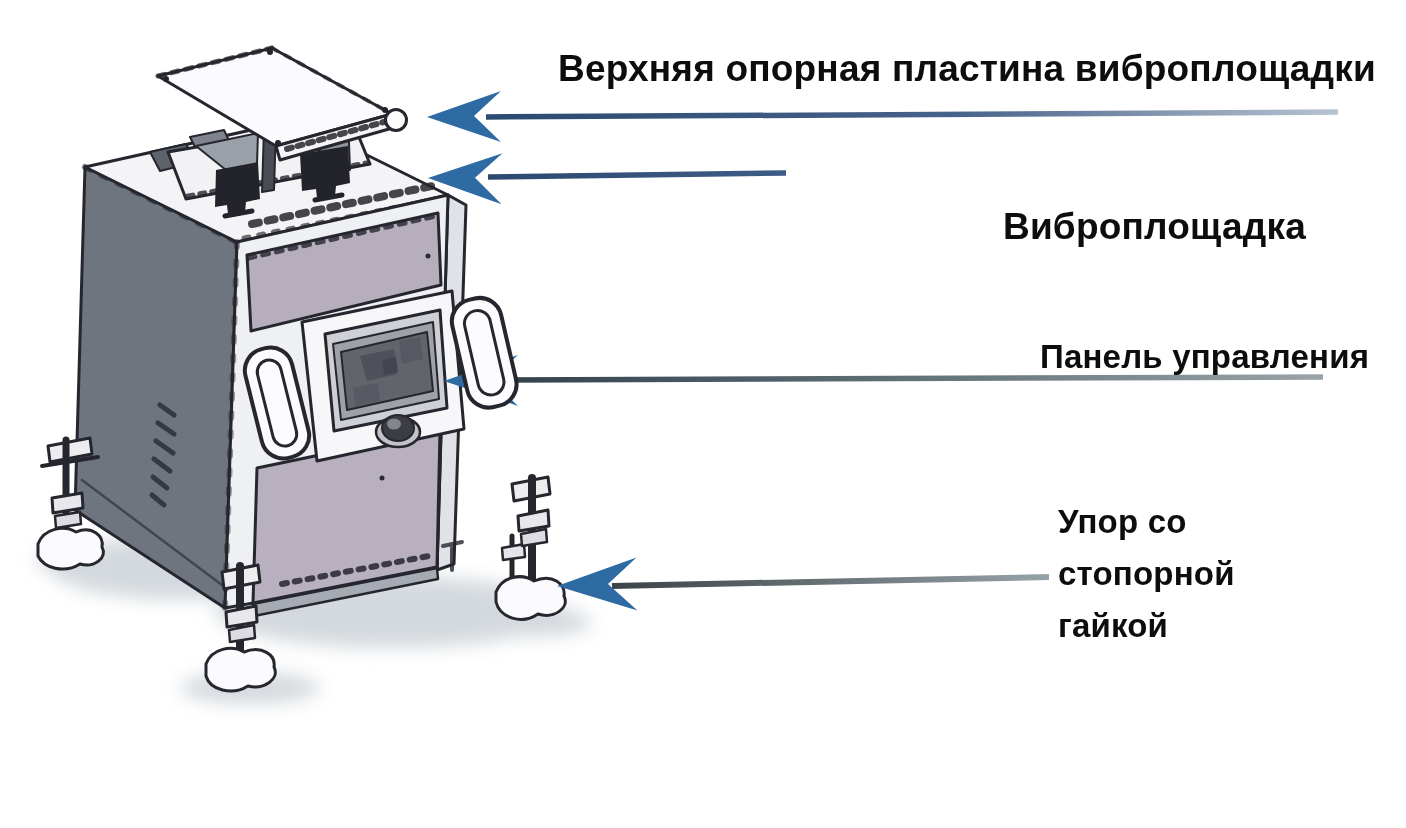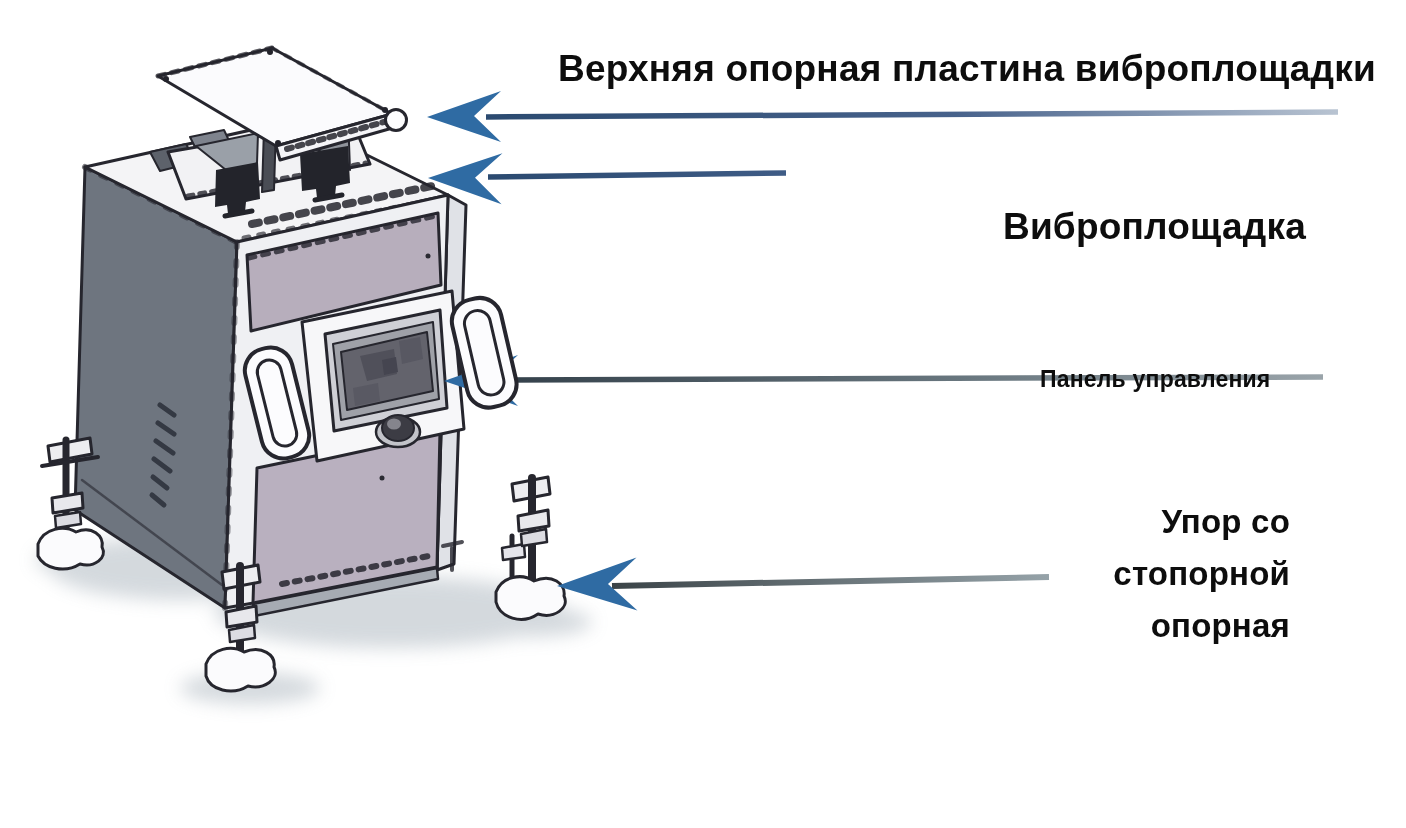--- a/index.html
+++ b/index.html
@@ -1,30 +1,29 @@
 <!DOCTYPE html>
 <html style="--background: #ffffff; --label-text: #0d0d0d; --arrow-head: #2f6ba3; --arrow-line-dark: #2b4a70; --arrow-line-light: #b9c4d2; --machine-left-panel: #6e757f; --machine-front-panel: #b7aebc; --machine-lower-panel: #b9b0bf; --machine-outline: #26262e; --screen: #63636c;"><head>
 <meta charset="utf-8">
 <style>
   html,body{margin:0;padding:0;background:#fff;}
   .canvas{
     position:relative; width:1406px; height:828px; overflow:hidden;
     background:var(--background,#ffffff);
     font-family:"Liberation Sans","DejaVu Sans",sans-serif;
-    text-align:right;
   }
   .canvas svg{position:absolute;left:0;top:0;}
   .label{
     position:absolute; font-weight:700;
     color:var(--label-text,#0d0d0d);
     letter-spacing:0.2px;
   }
   #label-upper-plate{left:558px; top:48px; font-size:37px; white-space:nowrap;}
   #label-platform{left:1003px; top:158px; font-size:37px; white-space:nowrap;margin-top:48px;}
-  #label-control{left:1040px; top:338px; font-size:23px; white-space:nowrap;margin-top:28px;}
+  #label-control{left:1040px; top:338px; font-size:33px; white-space:nowrap;}
   #label-stop{left:1058px; top:496px; font-size:33px; line-height:52px; width:232px;}
 </style>
 </head>
 <body>
 
 <div class="canvas">
 
 <svg width="1406" height="828" viewBox="0 0 1406 828" xmlns="http://www.w3.org/2000/svg">
 
   <defs>
@@ -185,14 +184,14 @@
     <rect x="471" y="310" width="26" height="86" rx="13" fill="none" stroke-width="3"></rect>
   </g>
 </svg>
 
   <div class="label" id="label-upper-plate">Верхняя опорная пластина виброплощадки</div>
 
   <div class="label" id="label-platform">Виброплощадка</div>
 
   <div class="label" id="label-control">Панель управления</div>
 
-  <div class="label" id="label-stop">Упор со стопорной опорная</div>
+  <div class="label" id="label-stop">Упор со стопорной гайкой</div>
 </div>
 
 </body></html>

